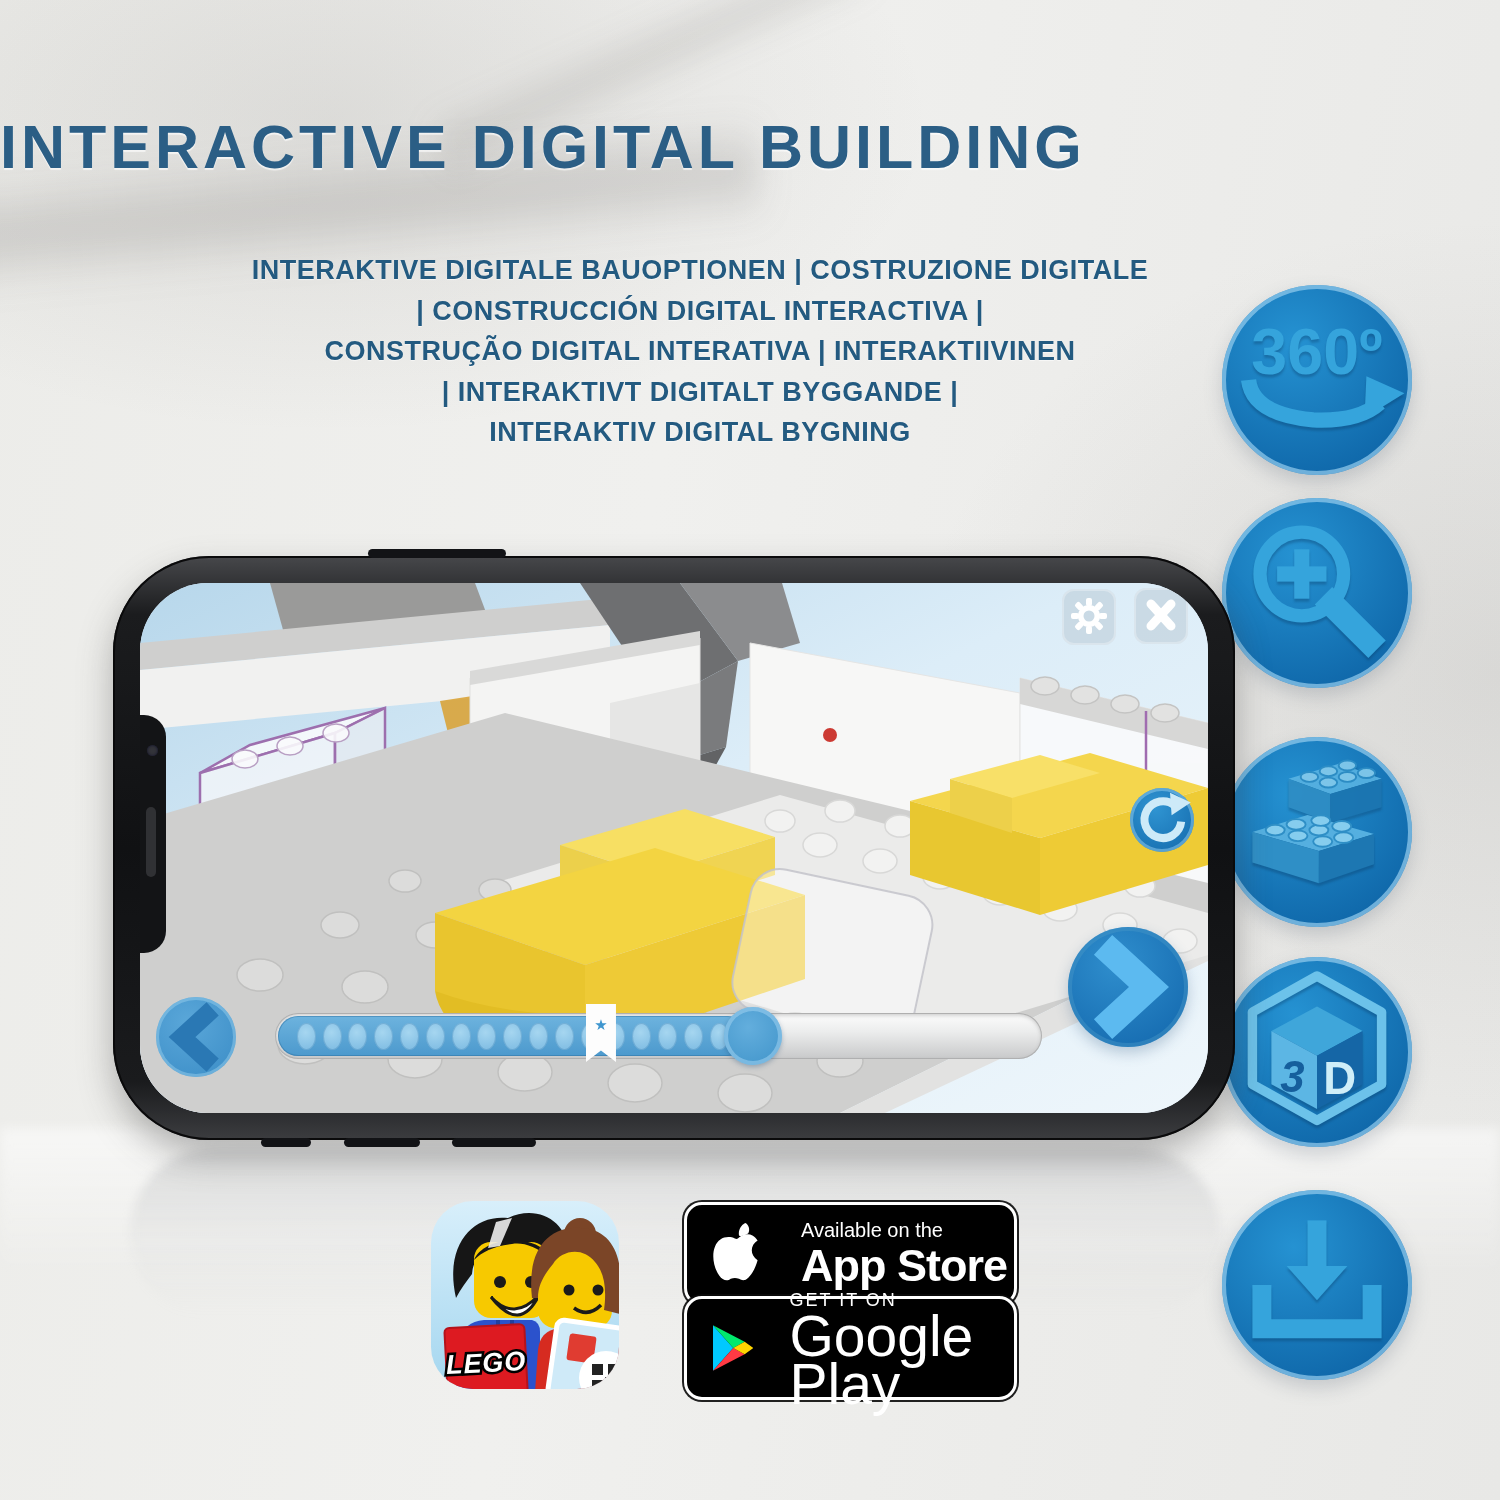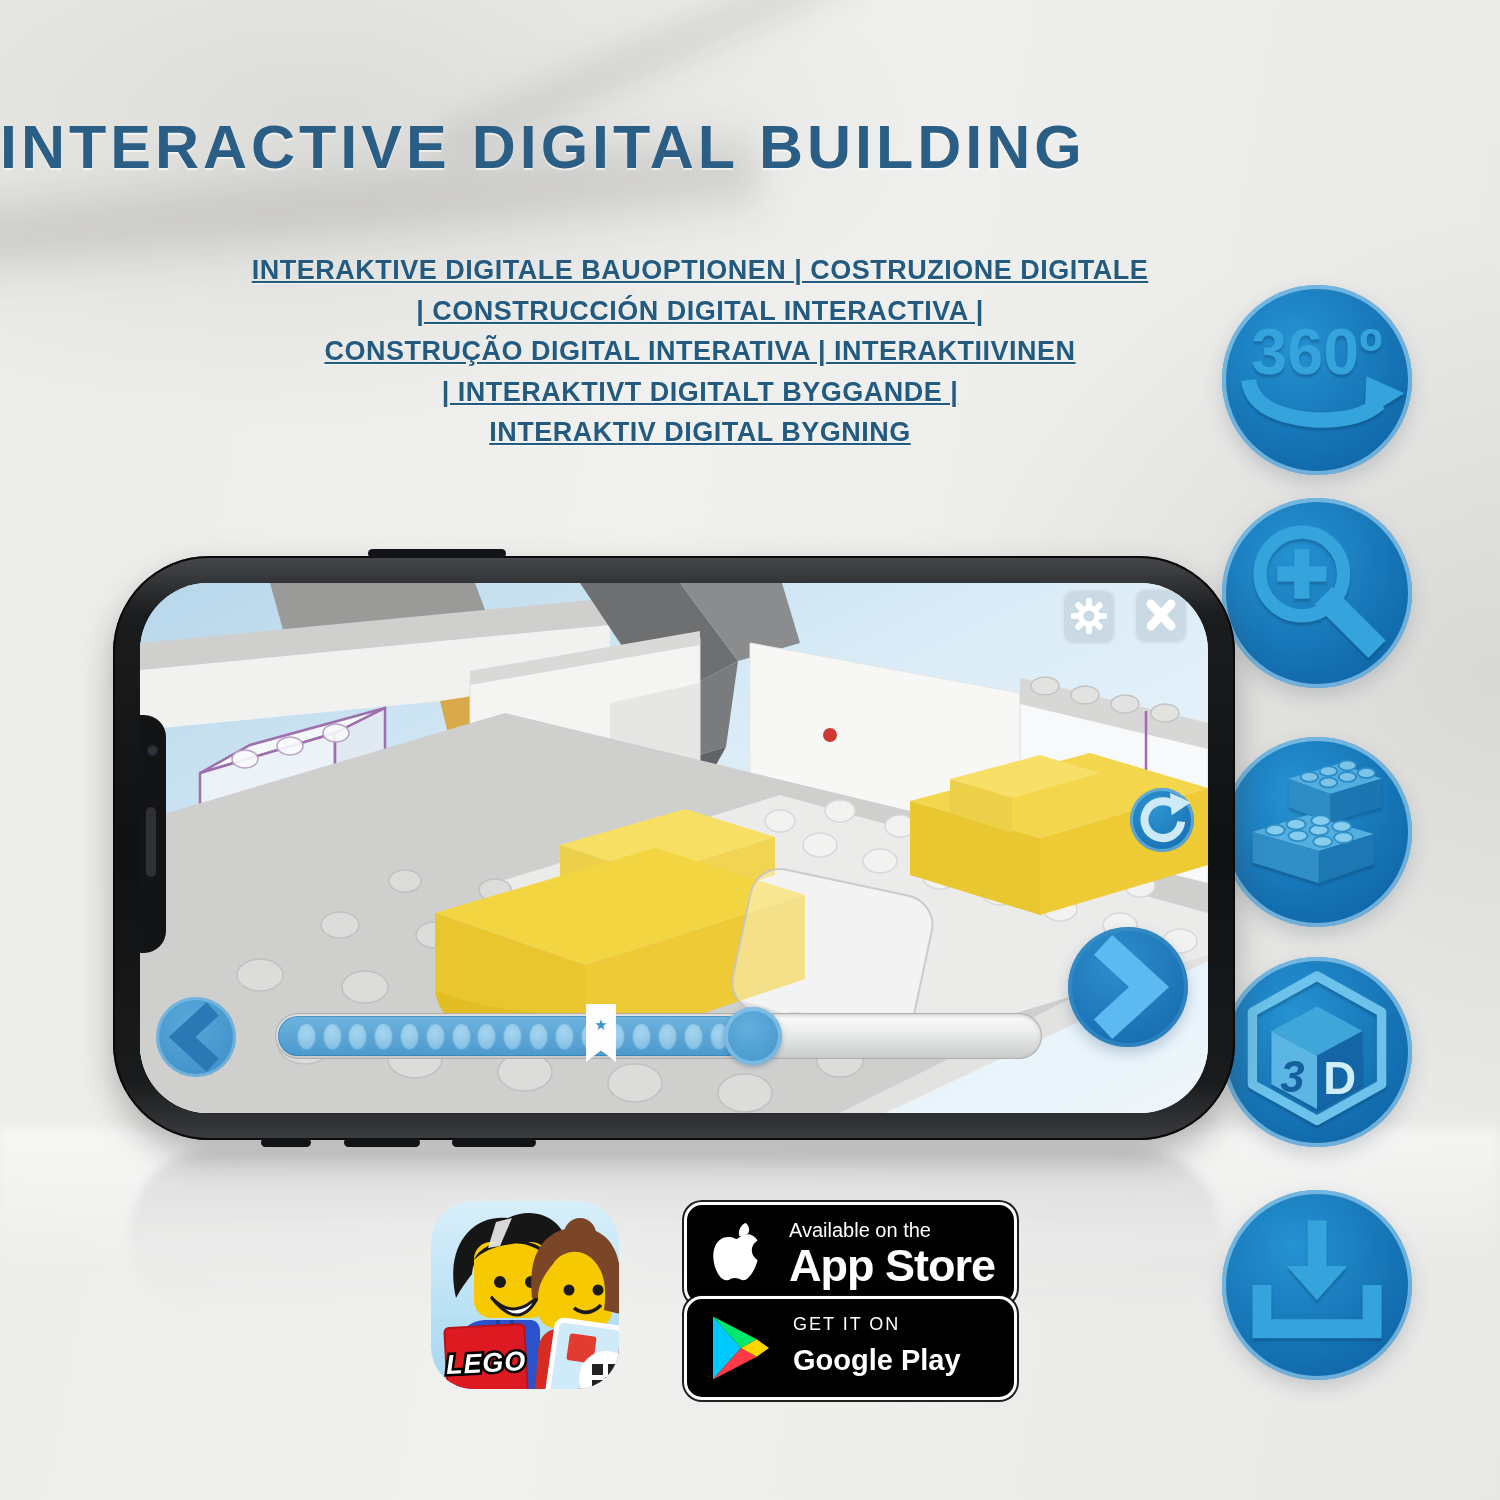--- a/index.html
+++ b/index.html
@@ -21,21 +21,21 @@
     transform:rotate(-24deg); filter:blur(14px); }
   .floor-sheen { top:1128px; left:0; width:1500px; height:150px;
     background:linear-gradient(180deg, rgba(255,255,255,.55), rgba(255,255,255,0)); filter:blur(6px); }
 
   
   .title { position:absolute; top:112px; left:0; width:1490px; 
     font-size:61px; font-weight:bold; letter-spacing:4px; color:#2b5e85;
     text-shadow:0 2px 1px rgba(255,255,255,.65); }
   .subtitle { position:absolute; top:250px; left:60px; width:1280px; text-align:center; }
   .sub-line { font-size:27px; font-weight:bold; letter-spacing:.5px; color:#235a80;
-    line-height:40.5px; text-shadow:0 1px 1px rgba(255,255,255,.6);text-decoration:underline; }
+    line-height:40.5px; text-shadow:0 1px 1px rgba(255,255,255,.6); }
 
   
   .feature { position:absolute; left:1222px; width:190px; height:190px; border-radius:50%; z-index:1;
     background:radial-gradient(circle at 38% 30%, #2592d2, #0f67a9 80%);
     box-shadow:inset 0 0 0 4px rgba(150,205,238,.7), 0 8px 18px rgba(90,105,120,.25); }
   .feature svg { position:absolute; inset:0; filter:drop-shadow(0 3px 1px rgba(8,50,90,.3)); }
   .f1{top:285px}.f2{top:498px}.f3{top:737px}.f4{top:957px}.f5{top:1190px}
 
   
   .phone { position:absolute; left:113px; top:556px; width:1122px; height:584px; border-radius:96px; z-index:2;
@@ -92,27 +92,27 @@
     box-shadow:inset 0 0 0 4px rgba(160,210,240,.55), 0 2px 5px rgba(40,80,120,.35); }
 
   .phone-reflection { position:absolute; left:130px; top:1148px; width:1090px; height:170px; border-radius:90px;
     background:linear-gradient(180deg, rgba(170,172,175,.35), rgba(200,202,205,.12) 55%, transparent);
     filter:blur(5px); z-index:0; }
 
   
   .lego-icon { position:absolute; left:428px; top:1198px; width:194px; height:194px; }
   .store-badge { position:absolute; left:684px; width:333px; height:104px; background:#000;
     border:3px solid #fff; border-radius:18px; box-shadow:0 0 0 2px rgba(10,10,10,.9);
-    display:flex; align-items:center; padding:0 0 0 26px; gap:24px; color:#fff; }
+    display:flex; align-items:center; padding:0 0 0 26px; gap:36px; color:#fff; }
   .badge-appstore { top:1202px; }
   .badge-gplay { top:1296px; }
   .badge-text .l1 { font-size:20px; line-height:24px; }
   .badge-text .l2 { font-size:45px; font-weight:bold; line-height:48px; letter-spacing:-1px; }
   .badge-gplay .l1 { font-size:18px; letter-spacing:2px; }
-  .badge-gplay .l2 { font-weight:700; font-size:29px; letter-spacing:0; }
+  .badge-gplay .l2 { font-weight:400; font-size:57px; letter-spacing:0; }
 </style>
 </head>
 <body>
 
 <div class="vein vein1"></div>
 <div class="vein vein2"></div>
 <div class="vein floor-sheen"></div>
 
 <h1 class="title">INTERACTIVE DIGITAL BUILDING</h1>
 

